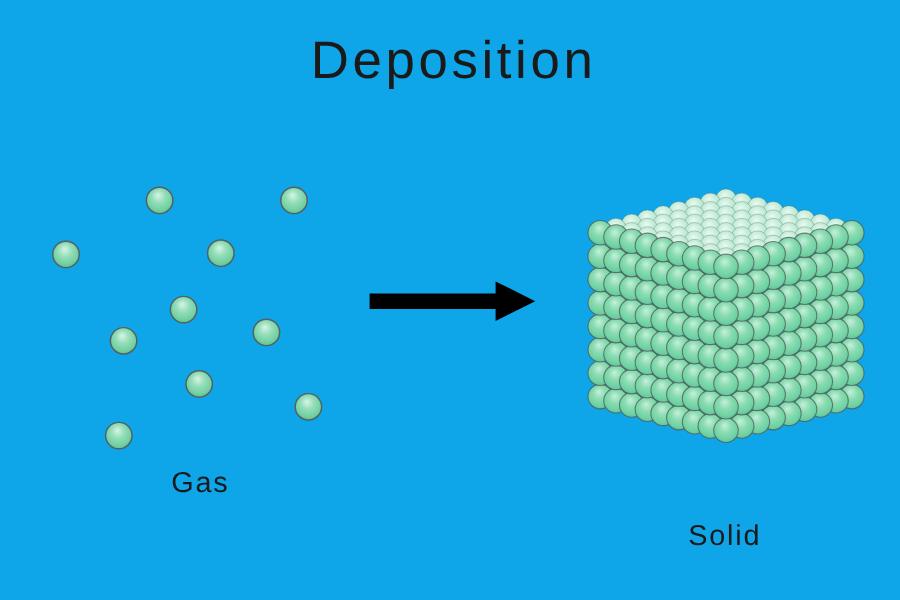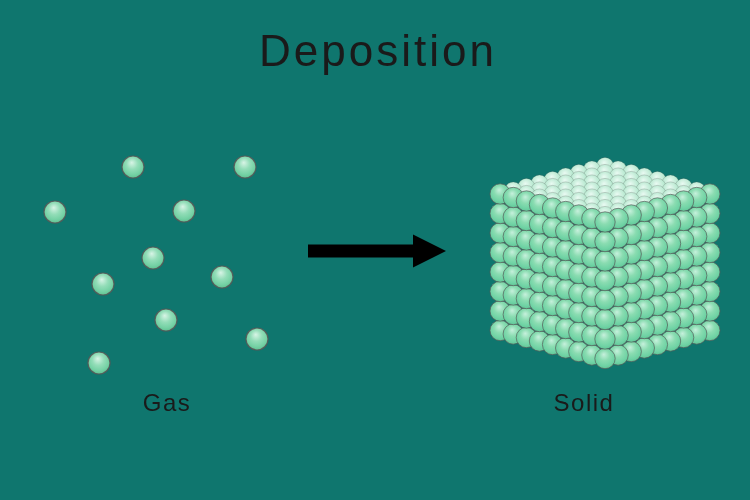--- a/index.html
+++ b/index.html
@@ -1,20 +1,20 @@
 <!DOCTYPE html>
 <html><head>
 <meta charset="utf-8">
 <style>
   html, body { margin: 0; padding: 0; background: #ffffff; }
   .stage {
     position: relative;
     width: 750px;
     height: 500px;
-    background: #0f766e;
+    background: #0ea5e9;
     overflow: hidden;
     font-family: "Liberation Sans", sans-serif;
   }
   .diagram-svg {
     position: absolute;
     left: 0; top: 0;
   }
   .title {
     position: absolute;
     left: 378px;
@@ -30,21 +30,21 @@
     position: absolute;
     top: 391px;
     transform: translateX(-50%);
     font-size: 24px;
     letter-spacing: 1.5px;
     color: #1a1a1a;
     white-space: nowrap;
     line-height: 1;
   }
   .state-label.gas { left: 167px; }
-  .state-label.solid { left: 584px; }
+  .state-label.solid { left: 604px; margin-top: 44px; }
 </style>
 </head>
 <body>
 
 <div class="stage">
 
   <div class="title">Deposition</div>
 
   <svg class="diagram-svg" width="750" height="500" viewBox="0 0 750 500">
     <defs>

